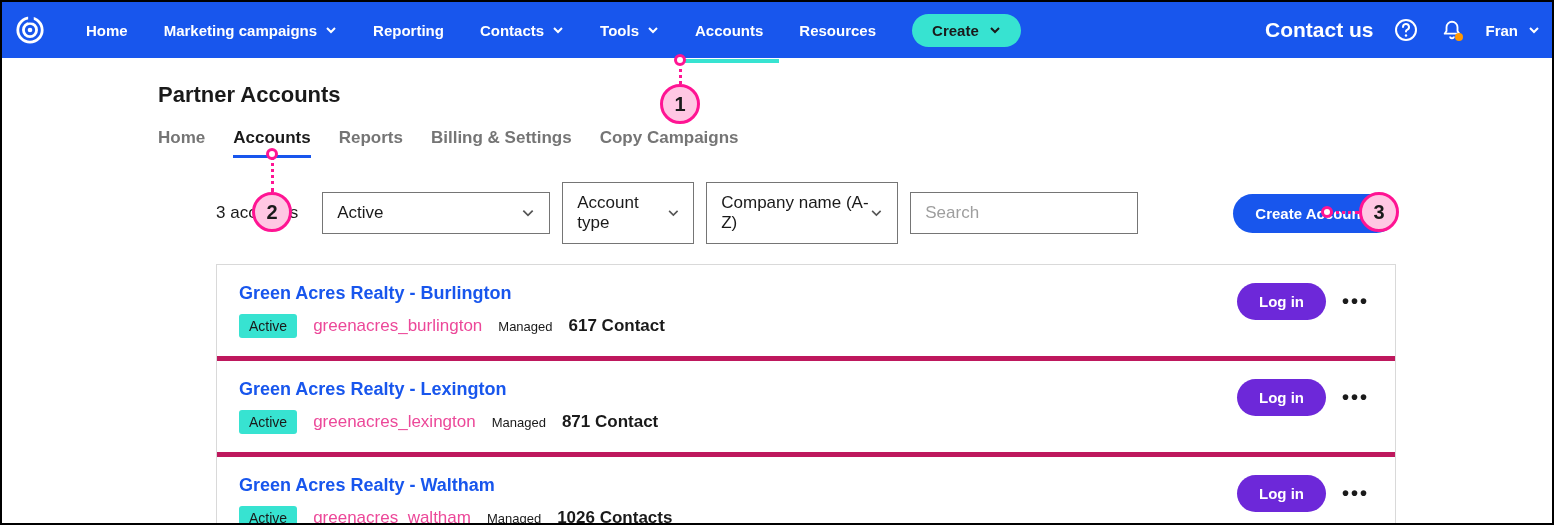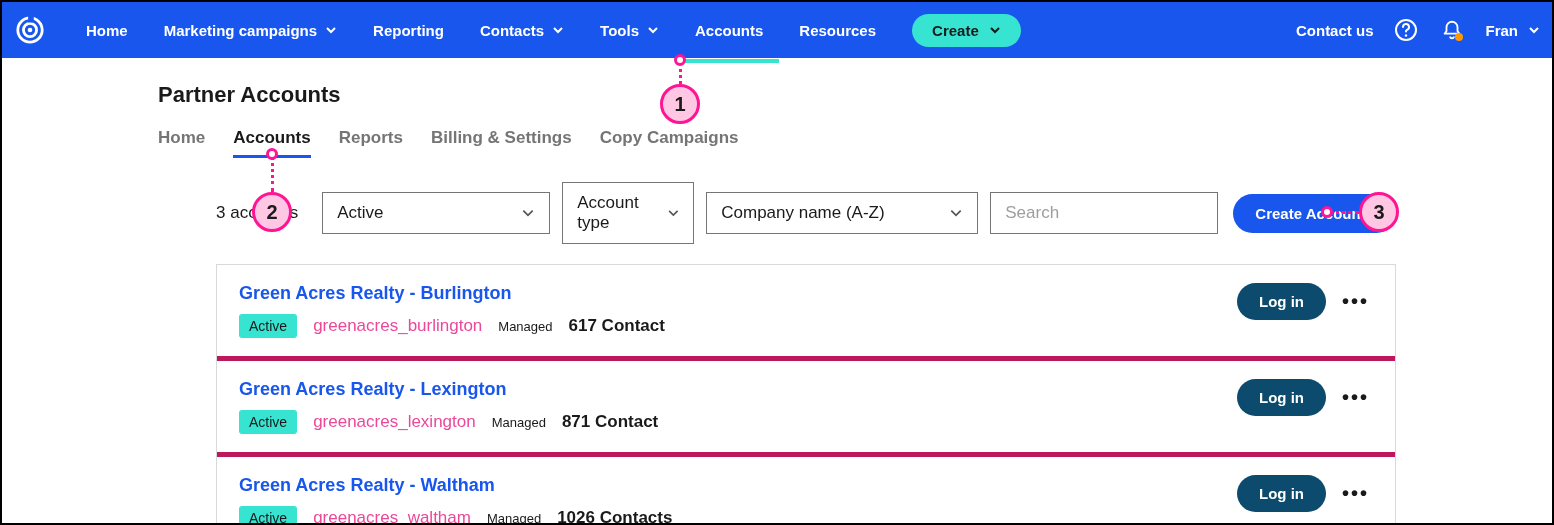--- a/index.html
+++ b/index.html
@@ -7,59 +7,59 @@
     
     
     .top-nav { height: 56px; background: #1856ed; display: flex; align-items: center; padding: 0 12px; color: #fff; }
     .logo { width: 32px; height: 32px; margin-right: 24px; display: flex; align-items: center; justify-content: center; }
     .nav-links { display: flex; align-items: center; gap: 4px; }
     .nav-item { display: flex; align-items: center; gap: 8px; padding: 8px 16px; font-weight: 600; font-size: 15px; cursor: pointer; white-space: nowrap; position: relative; }
     .nav-item.active::after { content: ''; position: absolute; bottom: -16px; left: 0; right: 0; height: 4px; background: #37e3d1; }
     .chevron-down { width: 12px; height: 12px; }
     .create-btn { background: #37e3d1; color: #1a1a1a; border-radius: 999px; padding: 8px 20px; font-weight: 700; font-size: 15px; display: flex; align-items: center; gap: 10px; cursor: pointer; margin-left: 16px; }
     .nav-right { margin-left: auto; display: flex; align-items: center; gap: 20px; }
-    .contact-us { font-weight: 700; font-size: 15px; cursor: pointer; }
+    .contact-us { font-weight: 700; font-size: 21px; cursor: pointer; }
     .icon-btn { width: 26px; height: 26px; display: flex; align-items: center; justify-content: center; cursor: pointer; position: relative; }
     .notif-dot { position: absolute; bottom: 2px; right: 2px; width: 8px; height: 8px; background: #ff9800; border-radius: 50%; }
     .user-menu { display: flex; align-items: center; gap: 10px; font-weight: 600; font-size: 15px; cursor: pointer; }
     
     
     .content { padding: 24px 156px 0 156px; }
     .page-title { font-size: 22px; font-weight: 700; color: #1a1a1a; margin-bottom: 14px; }
     
     
     .subtabs { display: flex; gap: 28px; margin-bottom: 28px; }
     .subtab { font-size: 17px; font-weight: 600; color: #757575; cursor: pointer; padding: 6px 0; position: relative; }
     .subtab.active { color: #1a1a1a; }
     .subtab.active::after { content: ''; position: absolute; bottom: -4px; left: 0; right: 0; height: 3px; background: #1856ed; }
     
     
     .toolbar { display: flex; align-items: center; gap: 12px; margin-bottom: 20px; padding-left: 58px; }
     .count-label { font-size: 17px; color: #1a1a1a; margin-right: 12px; }
     .select-box { border: 1px solid #757575; padding: 10px 14px; font-size: 17px; display: flex; align-items: center; justify-content: space-between; cursor: pointer; background: #fff; }
     .select-status { width: 228px; }
     .select-type { width: 132px; }
-    .select-sort { width: 272px; }
+    .select-sort { width: 192px; }
     .search-input { border: 1px solid #757575; padding: 10px 14px; font-size: 17px; width: 228px; background: #fff; outline: none; }
     .search-input::placeholder { color: #9e9e9e; }
     .create-accounts-btn { background: #1856ed; color: #fff; border: none; border-radius: 999px; padding: 11px 22px; font-size: 15px; font-weight: 700; cursor: pointer; margin-left: auto; }
     
     
     .account-list { border: 1px solid #d9d9d9; margin-left: 58px; }
     .account-row { padding: 18px 22px; border-bottom: 5px solid #be185d; display: flex; align-items: flex-start; }
     .account-row:last-child { border-bottom: none; }
     .account-main { flex: 1; }
     .account-name { color: #1856ed; font-size: 18px; font-weight: 700; margin-bottom: 10px; cursor: pointer; display: inline-block; }
     .account-meta { display: flex; align-items: center; gap: 16px; }
     .badge-active { background: #37e3d1; color: #1a1a1a; font-size: 14px; font-weight: 500; padding: 4px 10px; border-radius: 3px; }
     .account-slug { font-size: 17px; color: #ec4899; }
     .account-managed { font-size: 13px; color: #1a1a1a; }
     .account-contacts { font-size: 17px; font-weight: 700; color: #1a1a1a; }
     .account-actions { display: flex; align-items: center; gap: 12px; }
-    .login-btn { background: #0c4a6e; color: #fff; border: none; border-radius: 999px; padding: 10px 22px; font-size: 15px; font-weight: 700; cursor: pointer; }
+    .login-btn { background: #6d28d9; color: #fff; border: none; border-radius: 999px; padding: 10px 22px; font-size: 15px; font-weight: 700; cursor: pointer; }
     .more-btn { font-size: 20px; font-weight: 700; color: #1a1a1a; cursor: pointer; letter-spacing: 2px; padding: 0 4px; }
     
     
     .callout { position: absolute; z-index: 10; }
     .callout-circle { width: 40px; height: 40px; border: 3px solid #ff1493; background: #ffc7e3; border-radius: 50%; display: flex; align-items: center; justify-content: center; font-weight: 700; font-size: 20px; color: #1a1a1a; }
     .callout-dot { width: 12px; height: 12px; border: 3px solid #ff1493; background: #fff; border-radius: 50%; position: absolute; }
     .dotted-line-v { position: absolute; border-left: 3px dotted #ff1493; }
     .dotted-line-h { position: absolute; border-top: 3px dotted #ff1493; }
   </style>
 </head>

